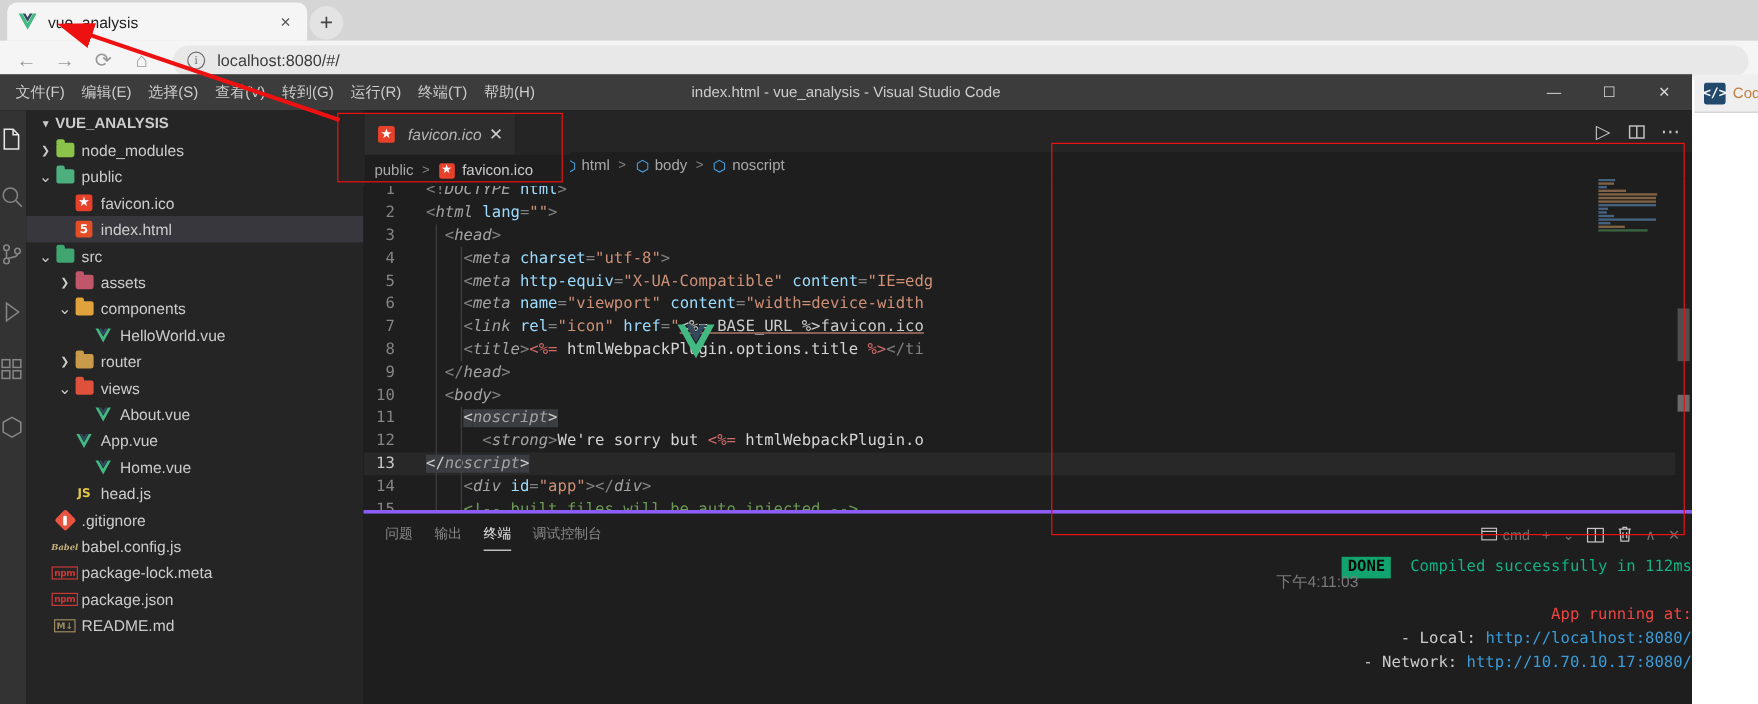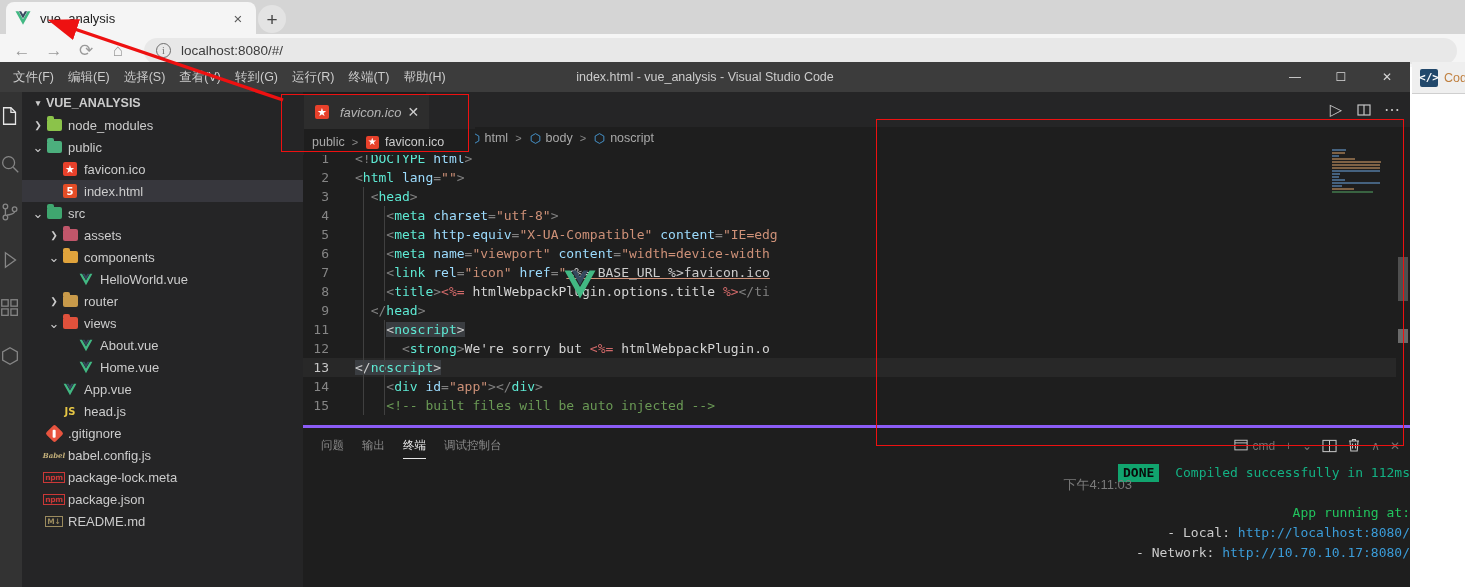--- a/index.html
+++ b/index.html
@@ -172,21 +172,21 @@
     line-height: 19px;
   }
   .cl { display: flex; height: 19px; white-space: pre; }
   .cl.cur { background: #282828; }
   .lnum {
     width: 46px; flex: 0 0 46px; text-align: right; padding-right: 20px;
     color: #858585; font-size: 13px;
   }
   .lnum.active { color: #c6c6c6; }
   .ctext { flex: 1 1 auto; padding-left: 6px; position: relative; }
-  .tag { color: #5eead4; }
+  .tag { color: #a3a3a3; font-style: italic; }
   .ang { color: #808080; }
   .attr { color: #9cdcfe; }
   .str { color: #ce9178; }
   .txt { color: #d4d4d4; }
   .ejs { color: #d16969; }
   .cmt { color: #6a9955; }
   .hl { background: #3a3d41; }
   .ul { text-decoration: underline; text-decoration-color: #ce9178; }
   .indent { position:absolute; top:0; bottom:0; width:1px; background:#404040; }
 
@@ -505,38 +505,38 @@
               <span class="vs-chev" style="margin-left: 40px;"></span>
               <span class="vs-ficon">
                 <svg width="14" height="13" viewBox="0 0 24 22">
                   <path d="M1 1h4.2l6.8 11.8L18.8 1H23L12 21z" fill="#42b883"></path>
                   <path d="M6.2 1h3.3L12 5.6 14.5 1h3.3L12 11.6z" fill="#35495e"></path>
                 </svg>
               </span>
               <span class="vs-label">About.vue</span>
             </div>
             <div class="vs-row">
-              <span class="vs-chev" style="margin-left: 40px;"></span>
+              <span class="vs-chev" style="margin-left: 24px;"></span>
               <span class="vs-ficon">
                 <svg width="14" height="13" viewBox="0 0 24 22">
                   <path d="M1 1h4.2l6.8 11.8L18.8 1H23L12 21z" fill="#42b883"></path>
                   <path d="M6.2 1h3.3L12 5.6 14.5 1h3.3L12 11.6z" fill="#35495e"></path>
                 </svg>
               </span>
-              <span class="vs-label">Home.vue</span>
-            </div>
-            <div class="vs-row">
-              <span class="vs-chev" style="margin-left: 24px;"></span>
+              <span class="vs-label">App.vue</span>
+            </div>
+            <div class="vs-row">
+              <span class="vs-chev" style="margin-left: 40px;"></span>
               <span class="vs-ficon">
                 <svg width="14" height="13" viewBox="0 0 24 22">
                   <path d="M1 1h4.2l6.8 11.8L18.8 1H23L12 21z" fill="#42b883"></path>
                   <path d="M6.2 1h3.3L12 5.6 14.5 1h3.3L12 11.6z" fill="#35495e"></path>
                 </svg>
               </span>
-              <span class="vs-label">App.vue</span>
+              <span class="vs-label">Home.vue</span>
             </div>
             <div class="vs-row">
               <span class="vs-chev" style="margin-left: 24px;"></span>
               <span class="vs-ficon">
                 <span class="ico-js">JS</span>
               </span>
               <span class="vs-label">head.js</span>
             </div>
             <div class="vs-row">
               <span class="vs-chev" style="margin-left: 8px;"></span>
@@ -634,20 +634,21 @@
           <div id="code-lines">
               <div class="cl"><span class="lnum">1</span><span class="ctext"><span class="ang">&lt;!</span><span class="tag">DOCTYPE</span><span class="txt"> </span><span class="attr">html</span><span class="ang">&gt;</span></span></div>
               <div class="cl"><span class="lnum">2</span><span class="ctext"><span class="ang">&lt;</span><span class="tag">html</span><span class="txt"> </span><span class="attr">lang</span><span class="ang">=</span><span class="str">""</span><span class="ang">&gt;</span></span></div>
               <div class="cl"><span class="lnum">3</span><span class="ctext"><span class="txt">  </span><span class="ang">&lt;</span><span class="tag">head</span><span class="ang">&gt;</span><i class="indent" style="left: 14px;"></i></span></div>
               <div class="cl"><span class="lnum">4</span><span class="ctext"><span class="txt">    </span><span class="ang">&lt;</span><span class="tag">meta</span><span class="txt"> </span><span class="attr">charset</span><span class="ang">=</span><span class="str">"utf-8"</span><span class="ang">&gt;</span><i class="indent" style="left: 14px;"></i><i class="indent" style="left: 35px;"></i></span></div>
               <div class="cl"><span class="lnum">5</span><span class="ctext"><span class="txt">    </span><span class="ang">&lt;</span><span class="tag">meta</span><span class="txt"> </span><span class="attr">http-equiv</span><span class="ang">=</span><span class="str">"X-UA-Compatible"</span><span class="txt"> </span><span class="attr">content</span><span class="ang">=</span><span class="str">"IE=edg</span><i class="indent" style="left: 14px;"></i><i class="indent" style="left: 35px;"></i></span></div>
               <div class="cl"><span class="lnum">6</span><span class="ctext"><span class="txt">    </span><span class="ang">&lt;</span><span class="tag">meta</span><span class="txt"> </span><span class="attr">name</span><span class="ang">=</span><span class="str">"viewport"</span><span class="txt"> </span><span class="attr">content</span><span class="ang">=</span><span class="str">"width=device-width</span><i class="indent" style="left: 14px;"></i><i class="indent" style="left: 35px;"></i></span></div>
               <div class="cl"><span class="lnum">7</span><span class="ctext"><span class="txt">    </span><span class="ang">&lt;</span><span class="tag">link</span><span class="txt"> </span><span class="attr">rel</span><span class="ang">=</span><span class="str">"icon"</span><span class="txt"> </span><span class="attr">href</span><span class="ang">=</span><span class="str">"</span><span class="ul">&lt;%= BASE_URL %&gt;favicon.ico</span><i class="indent" style="left: 14px;"></i><i class="indent" style="left: 35px;"></i></span></div>
               <div class="cl"><span class="lnum">8</span><span class="ctext"><span class="txt">    </span><span class="ang">&lt;</span><span class="tag">title</span><span class="ang">&gt;</span><span class="ejs">&lt;%= </span><span class="txt">htmlWebpackPlugin.options.title</span><span class="ejs"> %&gt;</span><span class="ang">&lt;/ti</span><i class="indent" style="left: 14px;"></i><i class="indent" style="left: 35px;"></i></span></div>
               <div class="cl"><span class="lnum">9</span><span class="ctext"><span class="txt">  </span><span class="ang">&lt;/</span><span class="tag">head</span><span class="ang">&gt;</span><i class="indent" style="left: 14px;"></i></span></div>
+              <div class="cl"><span class="lnum">10</span><span class="ctext"><span class="txt">  </span><span class="ang">&lt;</span><span class="tag">body</span><span class="ang">&gt;</span><i class="indent" style="left: 14px;"></i></span></div>
               <div class="cl"><span class="lnum">11</span><span class="ctext"><span class="txt">    </span><span class="hl">&lt;</span><span class="hl tag">noscript</span><span class="hl">&gt;</span><i class="indent" style="left: 14px;"></i><i class="indent" style="left: 35px;"></i></span></div>
               <div class="cl"><span class="lnum">12</span><span class="ctext"><span class="txt">      </span><span class="ang">&lt;</span><span class="tag">strong</span><span class="ang">&gt;</span><span class="txt">We're sorry but </span><span class="ejs">&lt;%= </span><span class="txt">htmlWebpackPlugin.o</span><i class="indent" style="left: 14px;"></i><i class="indent" style="left: 35px;"></i></span></div>
               <div class="cl cur"><span class="lnum active">13</span><span class="ctext"><span class="hl">&lt;/</span><span class="hl tag">noscript</span><span class="hl">&gt;</span><i class="indent" style="left: 14px;"></i><i class="indent" style="left: 35px;"></i></span></div>
               <div class="cl"><span class="lnum">14</span><span class="ctext"><span class="txt">    </span><span class="ang">&lt;</span><span class="tag">div</span><span class="txt"> </span><span class="attr">id</span><span class="ang">=</span><span class="str">"app"</span><span class="ang">&gt;&lt;/</span><span class="tag">div</span><span class="ang">&gt;</span><i class="indent" style="left: 14px;"></i><i class="indent" style="left: 35px;"></i></span></div>
               <div class="cl"><span class="lnum">15</span><span class="ctext"><span class="cmt">    &lt;!-- built files will be auto injected --&gt;</span><i class="indent" style="left: 14px;"></i><i class="indent" style="left: 35px;"></i></span></div>
             </div>
           <div class="vs-minimap" id="minimap">
               <div class="mm-line" style="width: 13.5px; background: rgb(74, 106, 138); margin-left: 2px;"></div>
               <div class="mm-line" style="width: 12.6px; background: rgb(138, 106, 74); margin-left: 2px;"></div>
               <div class="mm-line" style="width: 7.2px; background: rgb(74, 106, 138); margin-left: 2px;"></div>
@@ -702,21 +703,21 @@
             <div class="pa">∧</div>
             <div class="pa">✕</div>
           </div>
 
           <div class="term-body">
             <div>
               <span class="badge-done">DONE</span>
               <span class="term-green" style="margin-left:8px">Compiled successfully in 112ms</span>
             </div>
             <div style="height:20px"></div>
-            <div class="term-green" style="color:#22c55e">App running at:</div>
+            <div class="term-green" style="color:#ef4444">App running at:</div>
             <div><span>  - Local:   </span><span class="term-blue">http://localhost:8080/</span></div>
             <div><span>  - Network: </span><span class="term-blue">http://10.70.10.17:8080/</span></div>
           </div>
           <div class="term-time">下午4:11:03</div>
         </div>
       </div>
     </div>
   </div>
 
   <div style="position:absolute;left:563px;top:269px;width:34px;height:31px;z-index:3">

